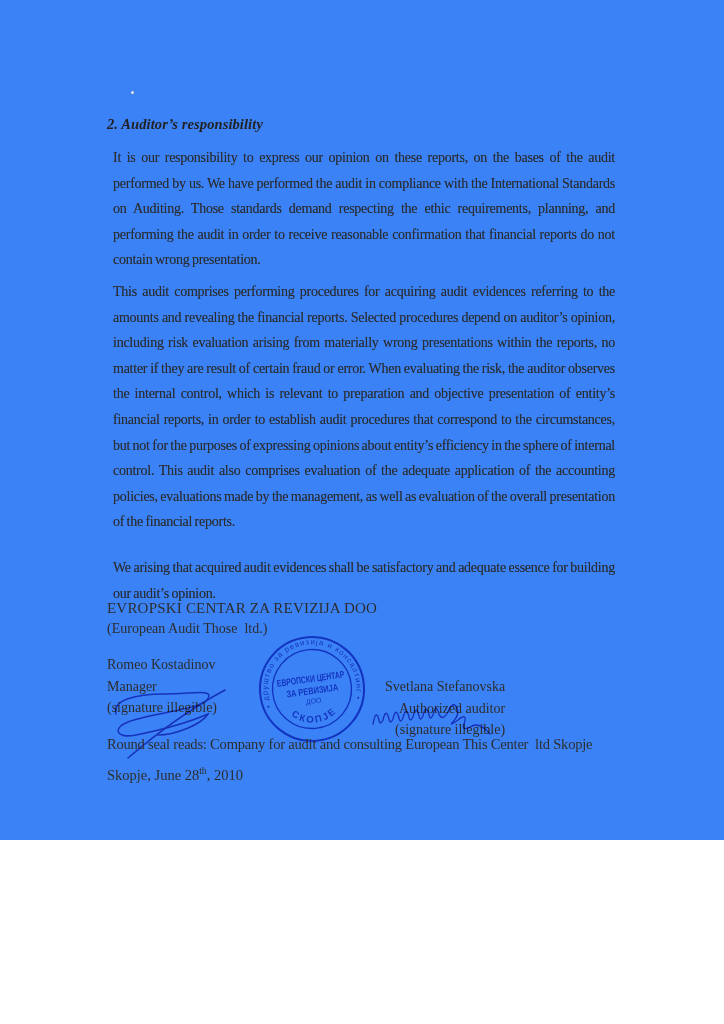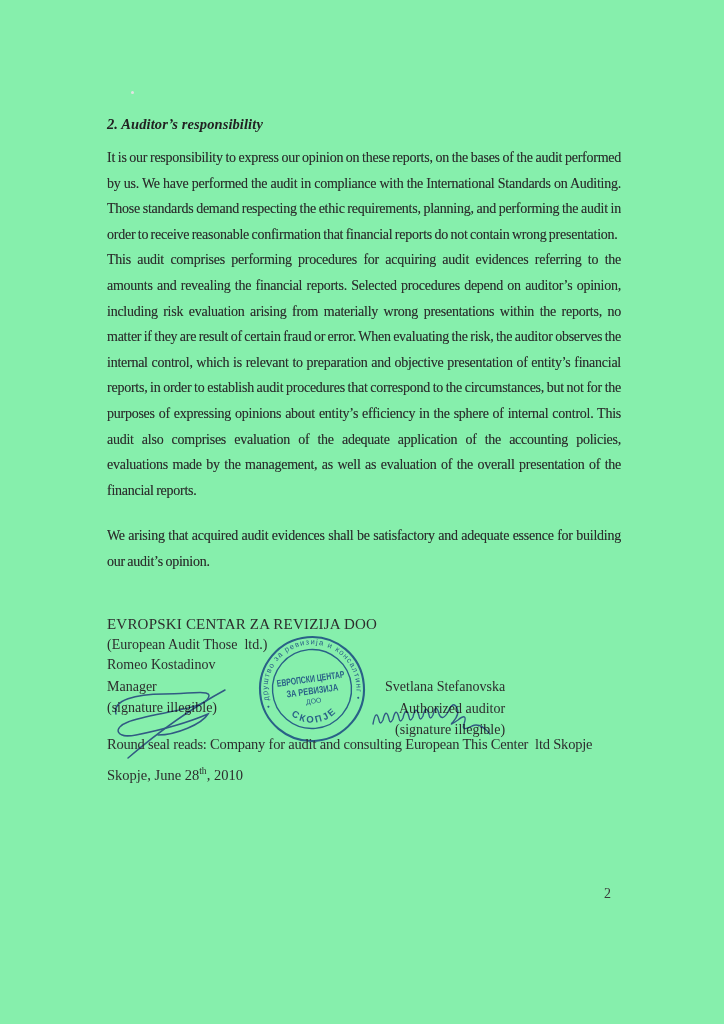--- a/index.html
+++ b/index.html
@@ -1,35 +1,35 @@
 <!DOCTYPE html>
 <html><head>
 <meta charset="utf-8">
 <style>
   html,body { margin:0; padding:0; background:#ffffff; }
   .page {
-    position:relative; width:724px; height:1024px;
-    background:#86efac; overflow:hidden;
+    position:relative; width:724px; height:840px;
+    background:#3b82f6; overflow:hidden;
     font-family:"Liberation Serif", serif; color:#2d2d2d;
   }
   .content {
     position:absolute; left:107px; top:116px; width:514px;
   }
   .doc-heading {
     font-style:italic; font-weight:bold; font-size:14.5px;
     margin:0 0 12px 0; letter-spacing:0.1px; color:#222;
   }
   .body-par {
-    margin:0; text-align:justify;
+    margin:6px; text-align:justify;
     font-size:14px; line-height:25.6px;
     letter-spacing:-0.25px; word-spacing:-0.8px;
     text-shadow:0 0 0.3px rgba(0,0,0,0.35);
   }
   .space-before { margin-top:20px; }
-  .company-block { position:absolute; left:107px; top:616px; }
+  .company-block { position:absolute; left:107px; top:600px; }
   .company-name { font-size:15px; letter-spacing:0.2px; }
   .company-name-en { font-size:14px; margin-top:4px; white-space:pre-wrap; }
   .sig-block { position:absolute; font-size:14px; line-height:21.5px; }
   .sig-left-block { left:107px; top:654px; }
   .sig-right-block { left:385px; top:676px;text-align:right; }
   .seal-svg {
     position:absolute; left:256px; top:633px; width:112px; height:112px;
     mix-blend-mode:multiply; opacity:0.93;
   }
   .sig-svg { position:absolute; mix-blend-mode:multiply; opacity:0.9; }

